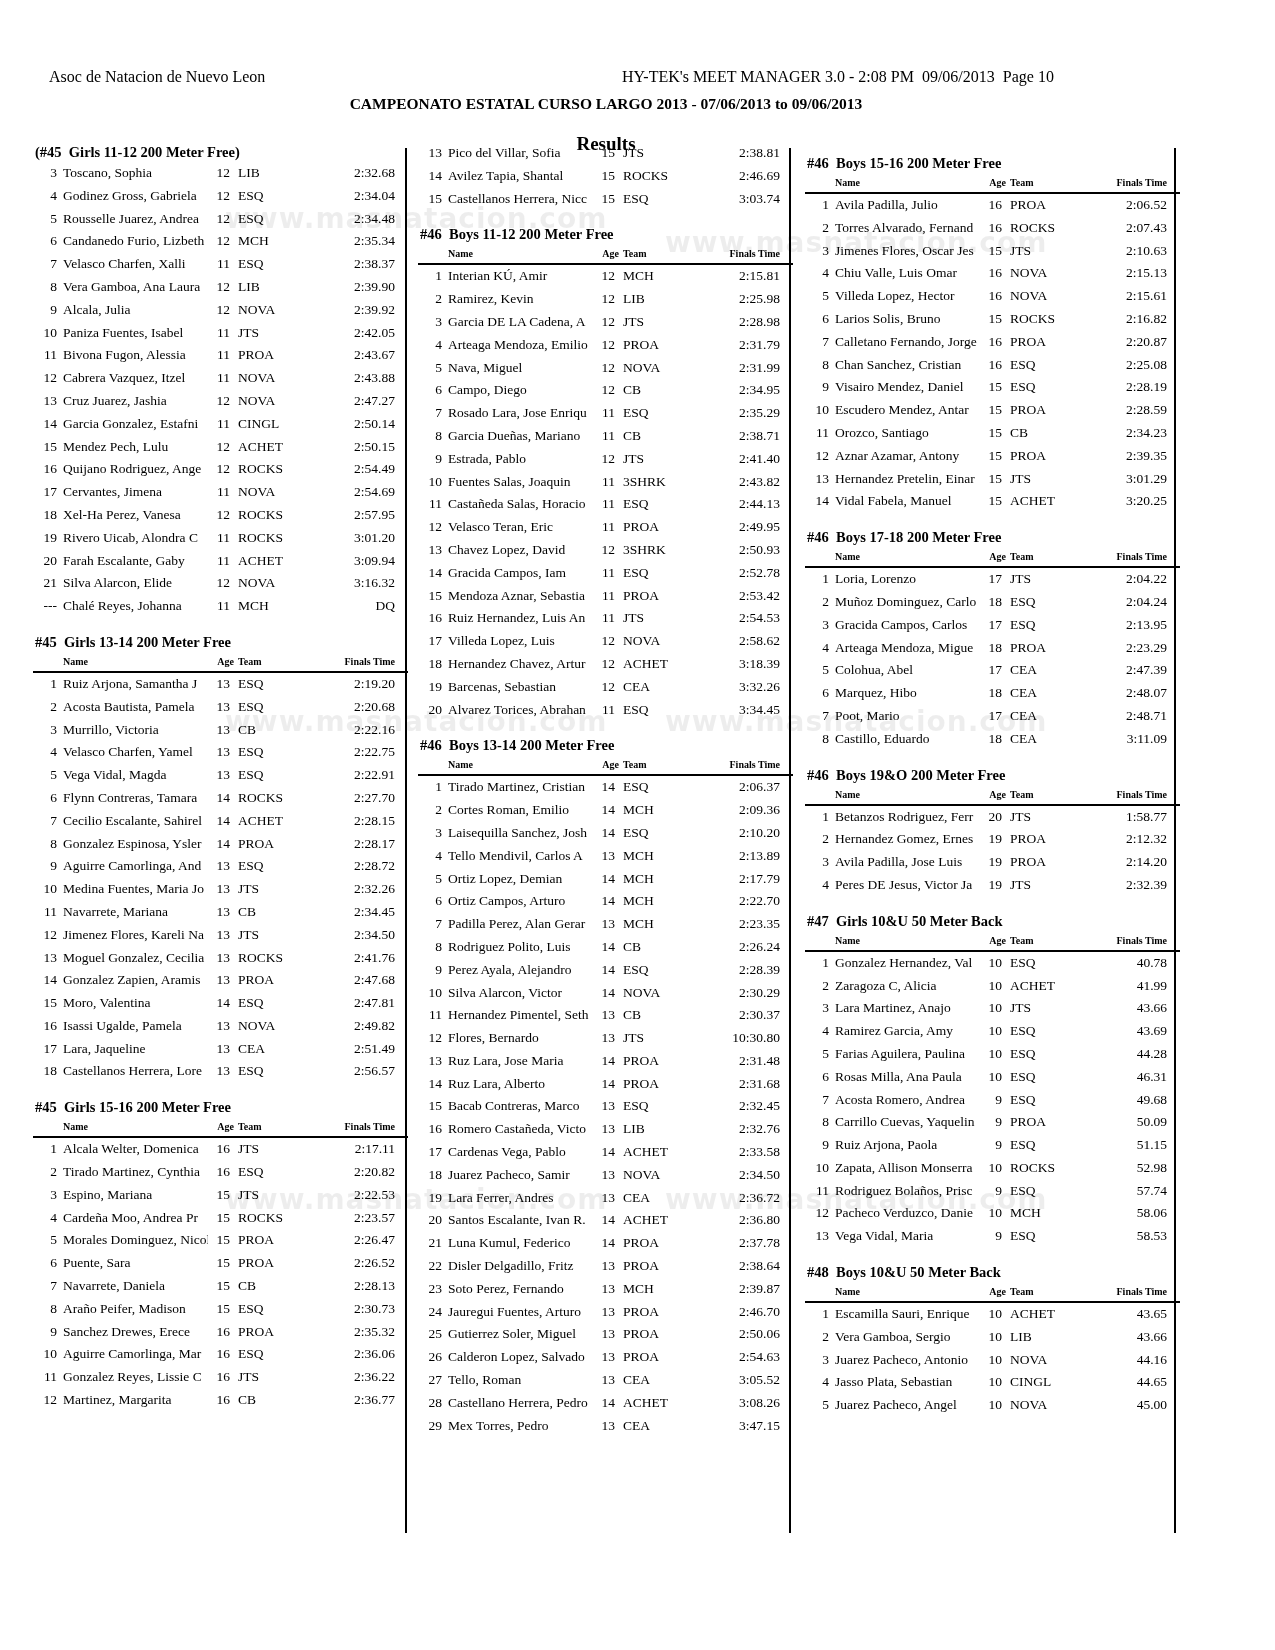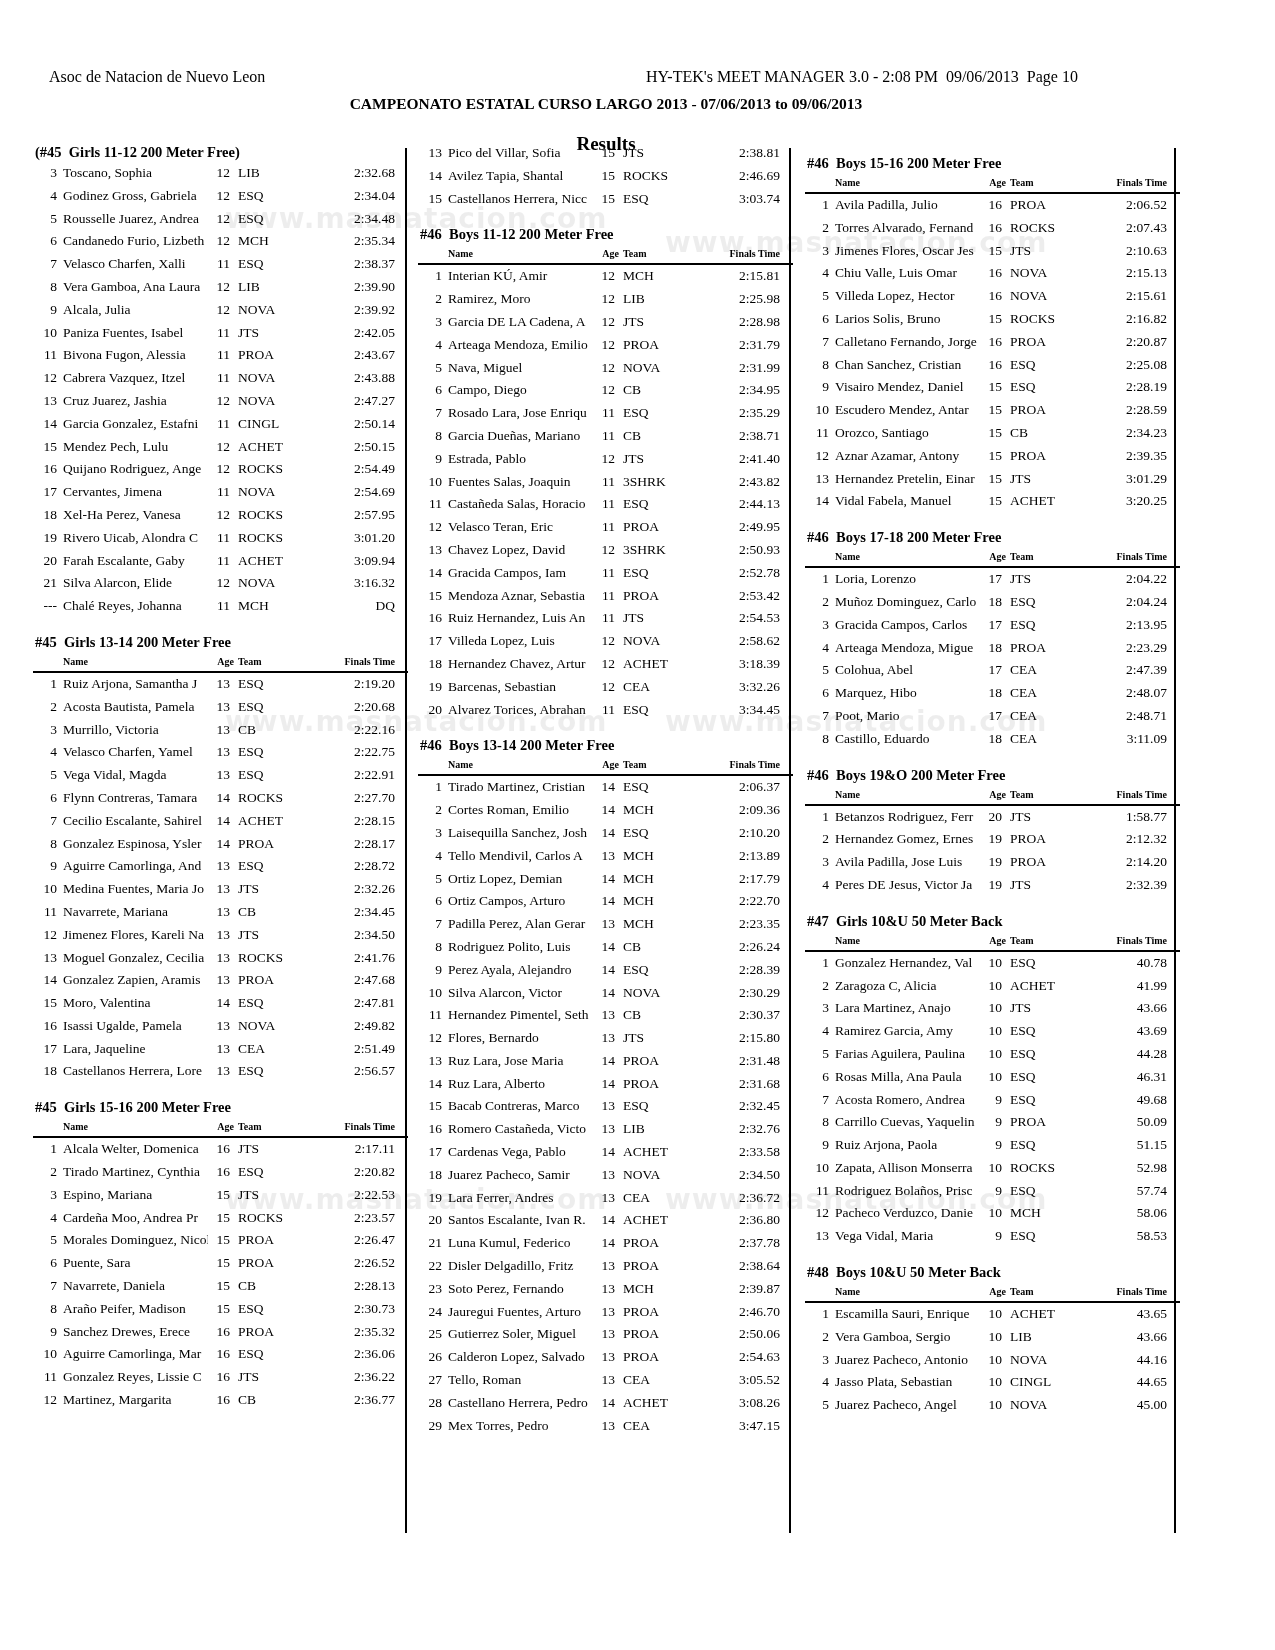--- a/index.html
+++ b/index.html
@@ -1,19 +1,19 @@
 <!DOCTYPE html>
 <html><head>
 <meta charset="utf-8">
 <style>
   html, body { margin: 0; padding: 0; background: #ffffff; }
   body { width: 1275px; height: 1650px; position: relative; overflow: hidden;
          font-family: "Liberation Serif", "DejaVu Serif", serif; color: #000; }
   .hdr-left { position: absolute; left: 37px; top: 68px; font-size: 16px; margin-left: 12px; }
-  .hdr-right { position: absolute; left: 646px; top: 68px; font-size: 16px; white-space: pre; }
+  .hdr-right { position: absolute; left: 622px; top: 68px; font-size: 16px; white-space: pre; }
   .meet-title { position: absolute; left: 0; width: 1212px; top: 95px; text-align: center; font-size: 15.5px; font-weight: bold; }
   .results { position: absolute; left: 0; width: 1212px; top: 117px; text-align: center; font-size: 19px; font-weight: bold; margin-top: 16px; }
   .vline { position: absolute; top: 148px; width: 2px; background: #000; }
   .col { position: absolute; top: 148px; width: 375px; }
   .event { margin-top: 14px; }
   .event.first { margin-top: 0; }
   .ev-title { font-weight: bold; font-size: 14.5px; height: 20px; line-height: 20px; padding-left: 2px; white-space: pre; }
   .ev-head { display: flex; font-weight: bold; font-size: 10px; height: 19px; line-height: 19px; border-bottom: 2px solid #000; }
   .row { display: flex; font-size: 13.5px; height: 22.8px; line-height: 22.8px; white-space: nowrap; }
   .c-place { width: 30px; text-align: right; padding-right: 6px; box-sizing: border-box; }
@@ -454,21 +454,21 @@
       </div>
       <div class="row">
         <span class="c-place">1</span>
         <span class="c-name">Interian KÚ, Amir</span>
         <span class="c-age">12</span>
         <span class="c-team">MCH</span>
         <span class="c-time">2:15.81</span>
       </div>
       <div class="row">
         <span class="c-place">2</span>
-        <span class="c-name">Ramirez, Moro</span>
+        <span class="c-name">Ramirez, Kevin</span>
         <span class="c-age">12</span>
         <span class="c-team">LIB</span>
         <span class="c-time">2:25.98</span>
       </div>
       <div class="row">
         <span class="c-place">3</span>
         <span class="c-name">Garcia DE LA Cadena, A</span>
         <span class="c-age">12</span>
         <span class="c-team">JTS</span>
         <span class="c-time">2:28.98</span>
@@ -677,21 +677,21 @@
         <span class="c-name">Hernandez Pimentel, Seth</span>
         <span class="c-age">13</span>
         <span class="c-team">CB</span>
         <span class="c-time">2:30.37</span>
       </div>
       <div class="row">
         <span class="c-place">12</span>
         <span class="c-name">Flores, Bernardo</span>
         <span class="c-age">13</span>
         <span class="c-team">JTS</span>
-        <span class="c-time">2:15.80</span>
+        <span class="c-time">10:30.80</span>
       </div>
       <div class="row">
         <span class="c-place">13</span>
         <span class="c-name">Ruz Lara, Jose Maria</span>
         <span class="c-age">14</span>
         <span class="c-team">PROA</span>
         <span class="c-time">2:31.48</span>
       </div>
       <div class="row">
         <span class="c-place">14</span>

